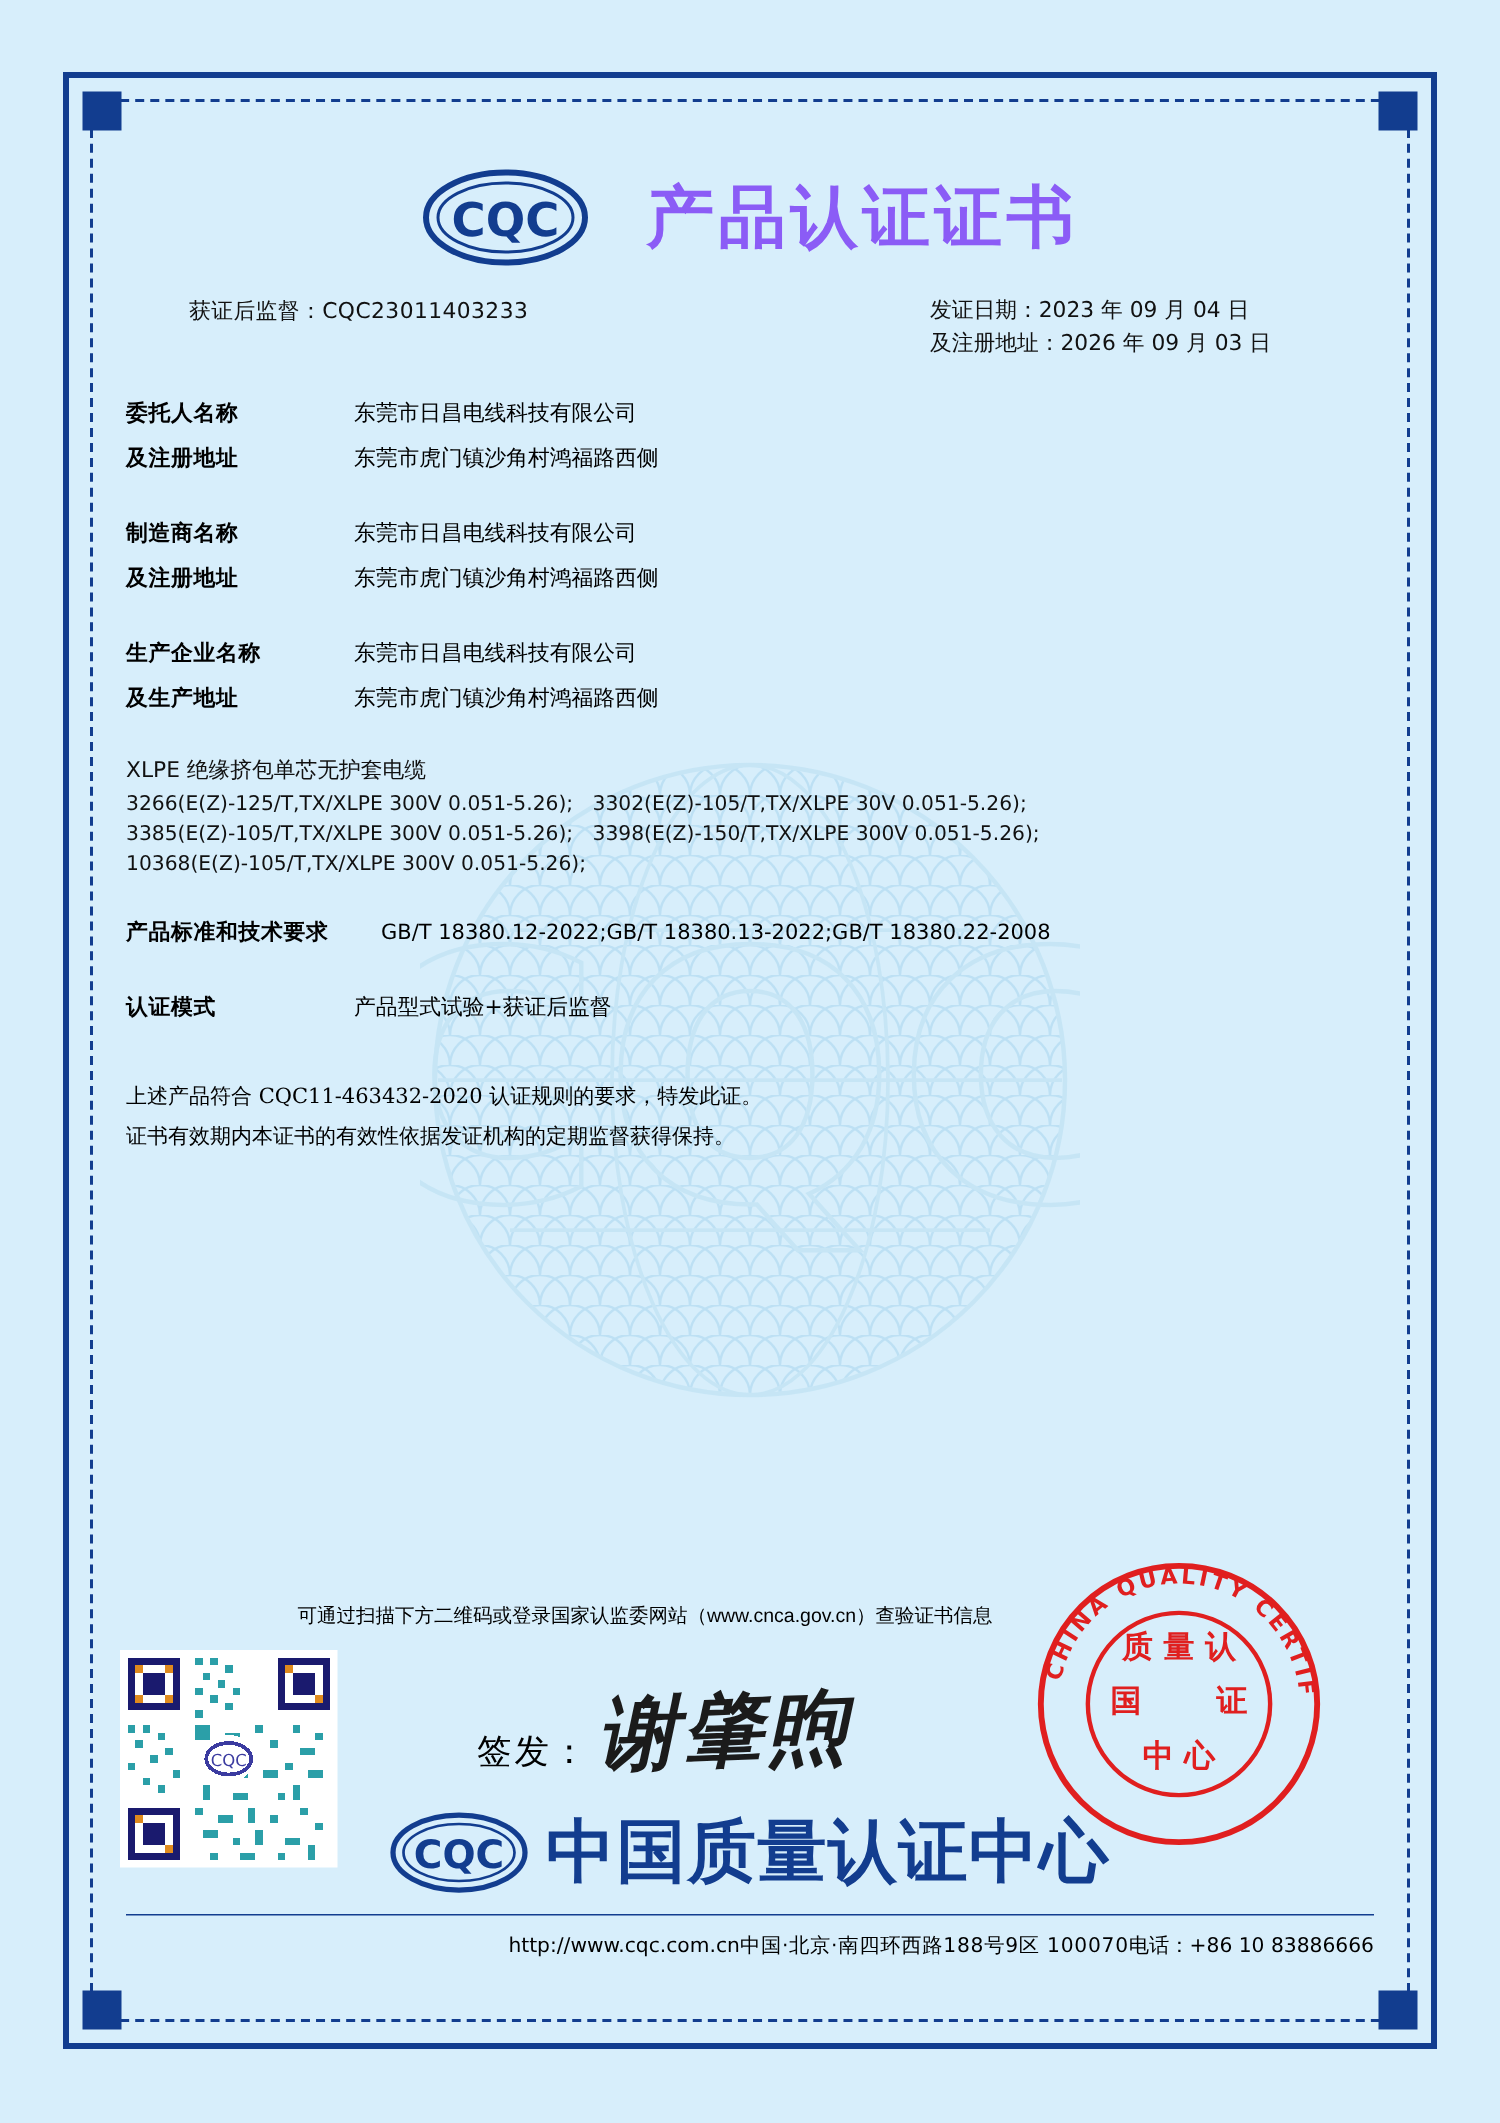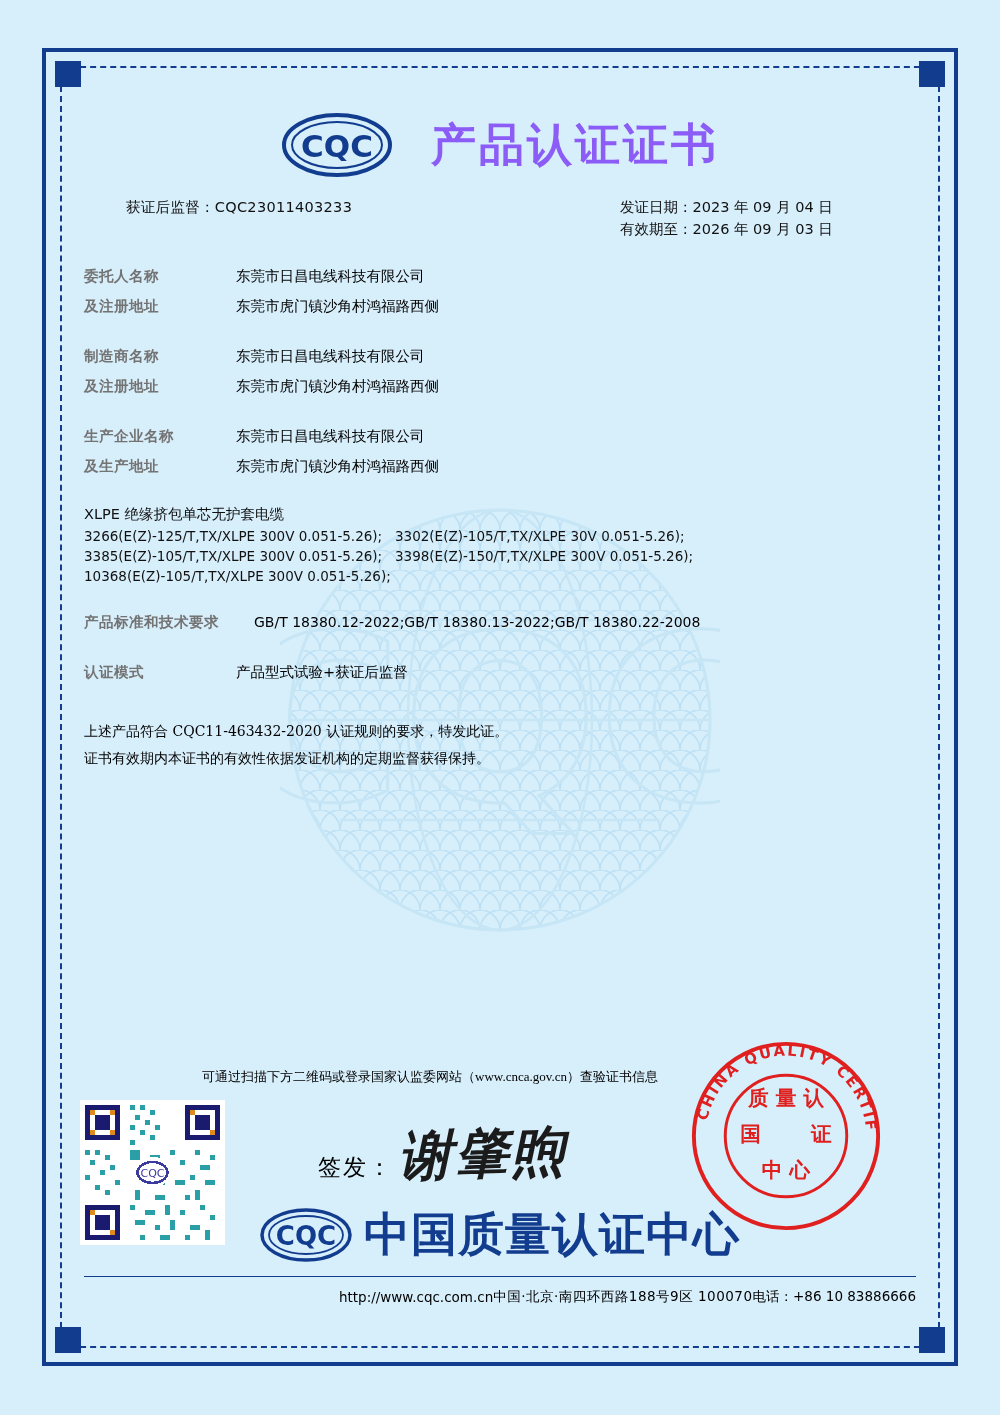--- a/index.html
+++ b/index.html
@@ -110,21 +110,21 @@
     align-items: flex-start;
     margin-bottom: 2px;
   }
   .field-label {
     width: 152px;
     flex: 0 0 152px;
     font-size: 14.5px;
     font-weight: bold;
     font-family: "DejaVu Sans", sans-serif;
     line-height: 28px;
-    color: #737373;
+    color: #000000;
     letter-spacing: 0.5px;
   }
   .field-value {
     flex: 1;
     font-size: 14.5px;
     font-family: "DejaVu Sans", sans-serif;
     line-height: 28px;
     color: #000;
   }
   .group { margin-bottom: 22px; }
@@ -178,21 +178,21 @@
   }
 
   
   .verify-note {
     position: absolute;
     left: 0;
     top: 1068px;
     width: 860px;
     text-align: center;
     font-size: 13px;
-    font-family: Liberation Serif, serif;
+    font-family: Liberation Sans, sans-serif;
     color: #000;
   }
 
   
   .qr {
     position: absolute;
     left: 80px;
     top: 1100px;
     width: 145px;
     height: 145px;
@@ -309,21 +309,21 @@
 
 <div class="cert-no">
   <span>获证后监督：</span><span>CQC23011403233</span>
 </div>
 
 <div class="dates">
   <div>
     <span>发证日期：</span><span>2023 年 09 月 04 日</span>
   </div>
   <div>
-    <span>有效期至：</span><span>2026 年 09 月 03 日</span>
+    <span>及注册地址：</span><span>2026 年 09 月 03 日</span>
   </div>
 </div>
 
 <div class="fields">
 
   <div class="group">
     <div class="field-row">
       <div class="field-label">委托人名称</div>
       <div class="field-value">东莞市日昌电线科技有限公司</div>
     </div>

